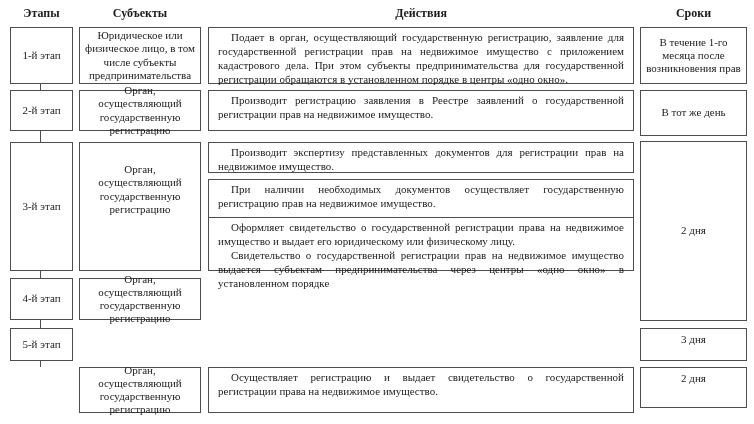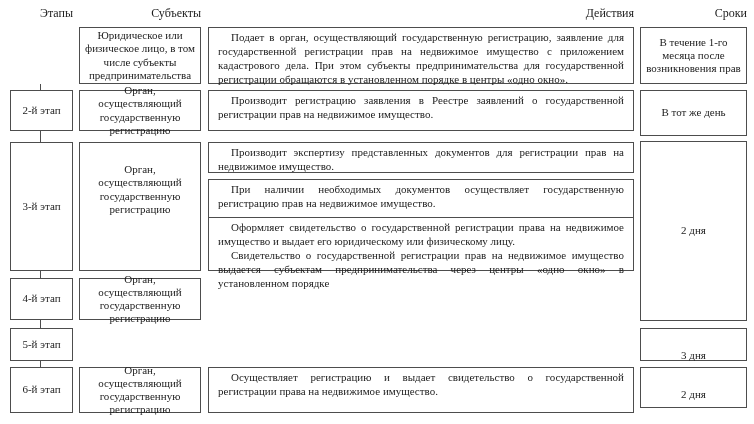--- a/index.html
+++ b/index.html
@@ -14,22 +14,22 @@
     background: #ffffff;
     font-family: "Liberation Serif", "DejaVu Serif", serif;
     color: #1c1c1c;
     overflow: hidden;
   }
   .col-header {
     position: absolute;
     top: 5px;
     height: 17px;
     font-size: 12px;
-    font-weight: normal;
-    text-align: right;
+    font-weight: bold;
+    text-align: center;
     line-height: 17px;
     white-space: nowrap;
   }
   .box {
     position: absolute;
     box-sizing: border-box;
     border: 1px solid #4d4d4d;
     background: #ffffff;
     display: flex;
     align-items: center;
@@ -45,21 +45,21 @@
     padding: 3px 9px;
     font-size: 11px;
     line-height: 1.27;
   }
   .action-box p {
     margin: 0;
     text-indent: 13px;
   }
   .top-aligned {
     align-items: flex-start;
-    padding-top: 20px;
+    padding-top: 4px;
   }
   .lifted {
     padding-bottom: 36px;
   }
   .connector {
     position: absolute;
     left: 40px;
     width: 1px;
     background: #4d4d4d;
   }
@@ -87,25 +87,25 @@
 </head>
 <body>
 
 <div id="canvas">
 
   <div class="col-header col-stage">Этапы</div>
   <div class="col-header col-subject">Субъекты</div>
   <div class="col-header col-action">Действия</div>
   <div class="col-header col-term">Сроки</div>
 
+  <div class="box col-stage r1">1-й этап</div>
   <div class="box col-stage r2">2-й этап</div>
   <div class="box col-stage r3">3-й этап</div>
   <div class="box col-stage r4">4-й этап</div>
   <div class="box col-stage r5">5-й этап</div>
-  <div class="box col-stage r6">6-й этап</div>
 
   <div class="connector" style="top:84px;  height:6px;"></div>
   <div class="connector" style="top:131px; height:11px;"></div>
   <div class="connector" style="top:271px; height:7px;"></div>
   <div class="connector" style="top:320px; height:8px;"></div>
   <div class="connector" style="top:361px; height:6px;"></div>
 
   <div class="box col-subject r1">Юридическое или физическое лицо, в том числе субъекты предпринимательства</div>
   <div class="box col-subject r2">Орган, осуществляющий государственную регистрацию</div>
   <div class="box col-subject r3 lifted">Орган, осуществляющий государственную регистрацию</div>

